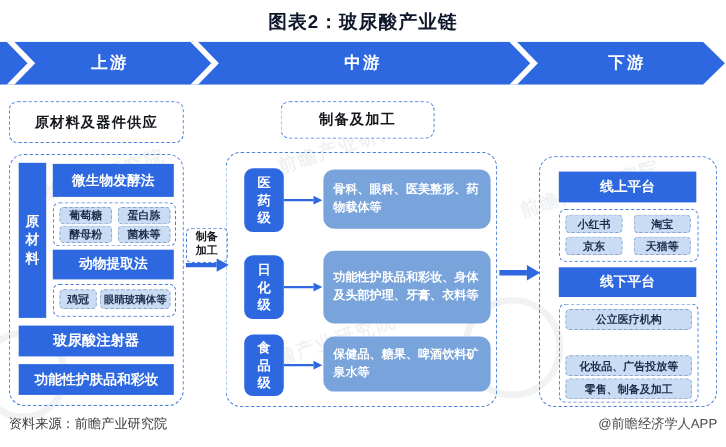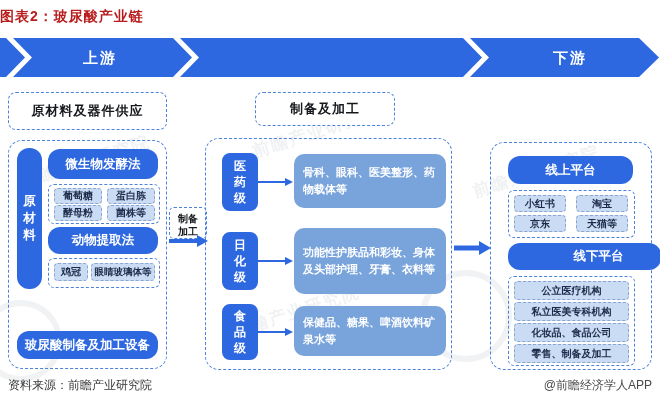--- a/index.html
+++ b/index.html
@@ -14,50 +14,50 @@
   .canvas{
     position:relative;width:660px;height:406px;background:#ffffff;
     font-family:"Liberation Sans","DejaVu Sans",sans-serif;overflow:hidden;
   }
   .layer{position:absolute;inset:0;z-index:1;}
   .wm-layer{position:absolute;inset:0;z-index:0;pointer-events:none;}
   .wm{position:absolute;font-size:17px;font-weight:bold;color:rgba(40,60,90,0.07);
       transform:rotate(-18deg);white-space:nowrap;letter-spacing:2px;}
   .wm-circle{position:absolute;border:6px solid rgba(120,130,145,0.10);border-radius:50%;}
 
-  .title{position:absolute;left:0;top:8px;width:660px;
-    font-size:14px;font-weight:bold;color:#b91c1c;letter-spacing:1px;}
+  .title{position:absolute;left:0;top:8px;width:660px;text-align:center;
+    font-size:17px;font-weight:bold;color:#0f172a;letter-spacing:1px;}
 
   .band{position:absolute;left:0;top:38px;width:603px;height:39px;}
   .band svg{position:absolute;left:0;top:0;}
   .band-bg{fill:var(--blue);}
   .band-sep{fill:#ffffff;}
   .stage{position:absolute;top:0;height:39px;line-height:39px;text-align:center;
     color:#fff;font-size:15px;font-weight:bold;letter-spacing:2px;}
 
   .sec-title{position:absolute;border:1px dashed var(--dash-border);border-radius:8px;
     background:#fff;display:flex;align-items:center;justify-content:center;
     font-size:13px;font-weight:bold;color:var(--ink);letter-spacing:1px;}
   .container{position:absolute;border:1px dashed var(--dash-border);border-radius:14px;background:transparent;}
 
-  .bluebox{position:absolute;background:var(--blue);border-radius:12px;color:#fff;
+  .bluebox{position:absolute;background:var(--blue);border-radius:0;color:#fff;
     display:flex;align-items:center;justify-content:center;font-weight:bold;text-align:center;}
   .vtext{display:inline-block;width:14px;line-height:1.35;text-align:center;word-break:break-all;}
 
   .dash-group{position:absolute;border:1px dashed var(--dash-border);border-radius:6px;}
   .chip{position:absolute;background:var(--chip-bg);border:1px dashed var(--chip-border);
     border-radius:4px;display:flex;align-items:center;justify-content:center;
     font-size:10px;font-weight:bold;color:#1c2b4a;white-space:nowrap;}
 
   .appbox{position:absolute;background:var(--blue-mid);border-radius:10px;color:#fff;
     font-size:11px;font-weight:bold;line-height:1.55;padding:25px 9px;box-sizing:border-box;
     display:flex;align-items:center;text-align:left;}
 
   .conn-label{position:absolute;border:1px dashed var(--dash-border);border-radius:5px;
-    display:flex;align-items:flex-end;justify-content:center;font-size:10px;font-weight:bold;color:var(--ink);}
+    display:flex;align-items:center;justify-content:center;font-size:10px;font-weight:bold;color:var(--ink);font-family:Liberation Mono, monospace;}
   .conn-label span{display:inline-block;width:22px;line-height:1.3;text-align:center;word-break:break-all;}
 
   .arrow{position:absolute;}
   .arrow line{stroke:var(--blue);}
   .arrow polygon{fill:var(--blue);}
 
   .footer-src{position:absolute;left:8px;top:377px;font-size:12px;color:#3a3a3a;}
   .footer-credit{position:absolute;right:8px;top:377px;font-size:12px;color:#4a4a4a;}
 </style>
 </head>
@@ -79,20 +79,21 @@
     <div class="title">图表2：玻尿酸产业链</div>
 
     <div class="band">
       <svg width="660" height="39" viewBox="0 0 660 39">
         <polygon class="band-bg" points="0,0 639,0 659,19.5 639,39 0,39"></polygon>
         <polygon class="band-sep" points="6,0 25,19.5 6,39 13,39 32,19.5 13,0"></polygon>
         <polygon class="band-sep" points="173,0 192,19.5 173,39 180,39 199,19.5 180,0"></polygon>
         <polygon class="band-sep" points="463,0 482,19.5 463,39 470,39 489,19.5 470,0"></polygon>
       </svg>
       <span class="stage" style="left:40px;width:120px;">上游</span>
+      <span class="stage" style="left:255px;width:150px;">中游</span>
       <span class="stage" style="left:495px;width:150px;">下游</span>
     </div>
 
     <div class="sec-title" style="left:8px;top:92px;width:157px;height:36px;">原材料及器件供应</div>
 
     <div class="container" style="left:8px;top:140px;width:157px;height:227px;"></div>
 
     <div class="bluebox" style="left:17px;top:148px;width:25px;height:141px;font-size:12.5px;">
       <span class="vtext">原材料</span>
     </div>
@@ -104,21 +105,22 @@
     <div class="chip" style="left:107px;top:188px;width:46px;height:14px;">蛋白胨</div>
     <div class="chip" style="left:54px;top:205px;width:46px;height:14px;">酵母粉</div>
     <div class="chip" style="left:107px;top:205px;width:46px;height:14px;">菌株等</div>
 
     <div class="bluebox" style="left:48px;top:227px;width:110px;height:27px;font-size:12.5px;">动物提取法</div>
 
     <div class="dash-group" style="left:48px;top:258px;width:110px;height:28px;"></div>
     <div class="chip" style="left:54px;top:263px;width:32px;height:16px;">鸡冠</div>
     <div class="chip" style="left:91px;top:263px;width:62px;height:16px;font-size:9.5px;">眼睛玻璃体等</div>
 
-    <div class="bluebox" style="left:17px;top:331px;width:141px;height:28px;font-size:12.5px;">玻尿酸制备及加工设备</div>
+    <div class="bluebox" style="left:17px;top:296px;width:141px;height:28px;font-size:13px;">玻尿酸注射器</div>
+    <div class="bluebox" style="left:17px;top:331px;width:141px;height:28px;font-size:12.5px;">功能性护肤品和彩妆</div>
 
     <div class="conn-label" style="left:169px;top:207px;width:36px;height:30px;">
       <span>制备加工</span>
     </div>
     <svg class="arrow" style="left:167px;top:234px;" width="42" height="14">
       <line x1="2" y1="7" x2="30" y2="7" stroke-width="4"></line>
       <polygon points="30,1 41,7 30,13"></polygon>
     </svg>
 
     <div class="sec-title" style="left:255px;top:92px;width:138px;height:32px;">制备及加工</div>
@@ -161,24 +163,23 @@
     <div class="container" style="left:490px;top:142px;width:160px;height:226px;"></div>
 
     <div class="bluebox" style="left:508px;top:156px;width:125px;height:28px;font-size:12.5px;">线上平台</div>
 
     <div class="dash-group" style="left:508px;top:190px;width:125px;height:46px;"></div>
     <div class="chip" style="left:514px;top:195px;width:50px;height:15px;">小红书</div>
     <div class="chip" style="left:576px;top:195px;width:50px;height:15px;">淘宝</div>
     <div class="chip" style="left:514px;top:215px;width:50px;height:15px;">京东</div>
     <div class="chip" style="left:576px;top:215px;width:50px;height:15px;">天猫等</div>
 
-    <div class="bluebox" style="left:508px;top:243px;width:125px;height:27px;font-size:12.5px;padding-left:28px;">线下平台</div>
+    <div class="bluebox" style="left:508px;top:243px;width:125px;height:27px;font-size:12.5px;">线下平台</div>
 
     <div class="dash-group" style="left:508px;top:276px;width:125px;height:88px;"></div>
     <div class="chip" style="left:514px;top:281px;width:113px;height:17px;">公立医疗机构</div>
-    <div class="chip" style="left:514px;top:302px;width:113px;height:17px;">私立医美专科机构</div>
-    <div class="chip" style="left:514px;top:323px;width:113px;height:17px;">化妆品、食品公司</div>
+    <div class="chip" style="left:514px;top:323px;width:113px;height:17px;">化妆品、广告投放等</div>
     <div class="chip" style="left:514px;top:344px;width:113px;height:17px;">零售、制备及加工</div>
 
     <div class="footer-src">资料来源：前瞻产业研究院</div>
     <div class="footer-credit">@前瞻经济学人APP</div>
   </div>
 </div>
 
 </body></html>

